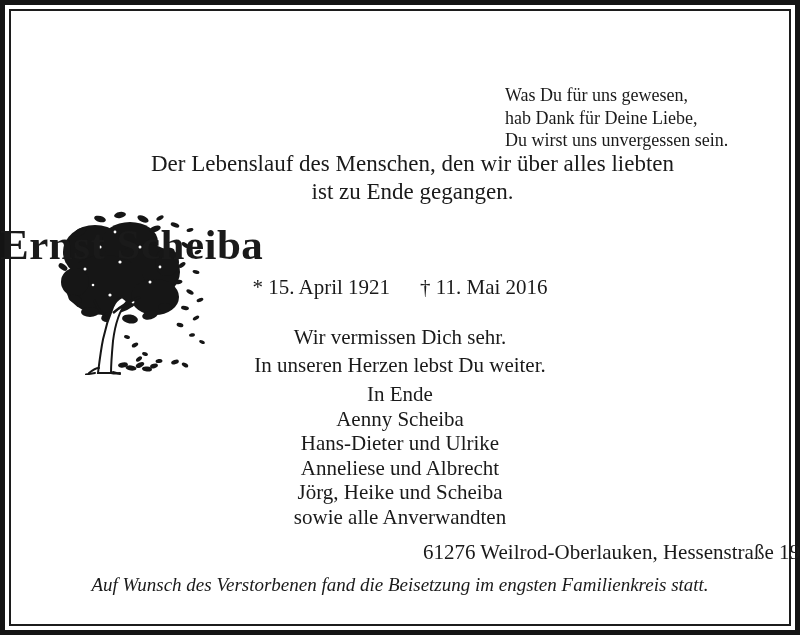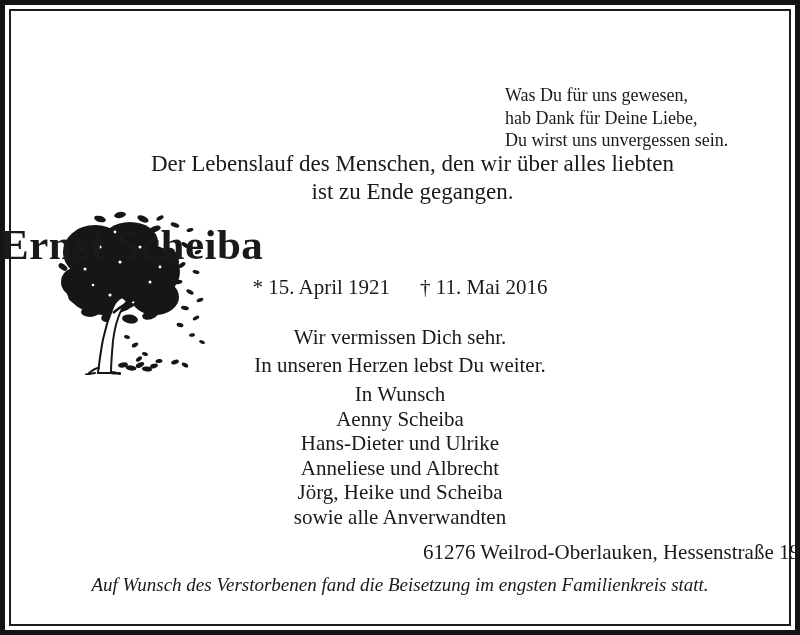--- a/index.html
+++ b/index.html
@@ -166,21 +166,21 @@
 <div class="dates">
   <span class="birth">* 15. April 1921</span><span class="death">† 11. Mai 2016</span>
 </div>
 
 <div class="farewell">
   <div>Wir vermissen Dich sehr.</div>
   <div>In unseren Herzen lebst Du weiter.</div>
 </div>
 
 <div class="mourners">
-  <div>In Wunsch</div>
+  <div>In Ende</div>
   <div>Aenny Scheiba</div>
   <div>Hans-Dieter und Ulrike</div>
   <div>Anneliese und Albrecht</div>
   <div>Jörg, Heike und Scheiba</div>
   <div>sowie alle Anverwandten</div>
 </div>
 
 <div class="address">61276 Weilrod-Oberlauken, Hessenstraße 19</div>
 
 <div class="footer-note">Auf Wunsch des Verstorbenen fand die Beisetzung im engsten Familienkreis statt.</div>

